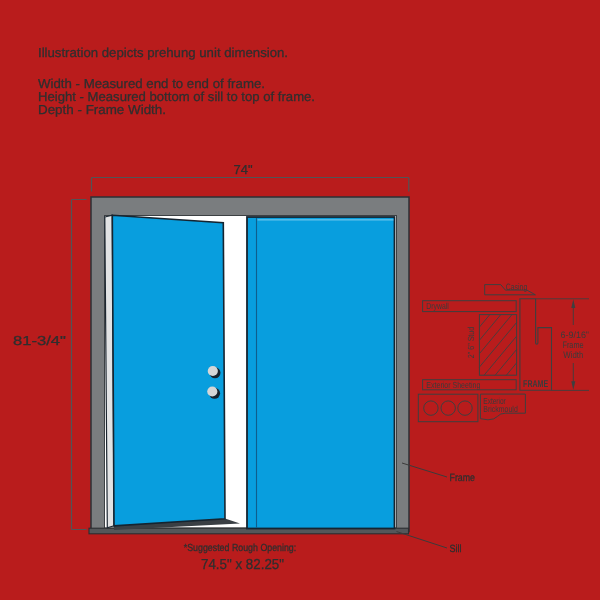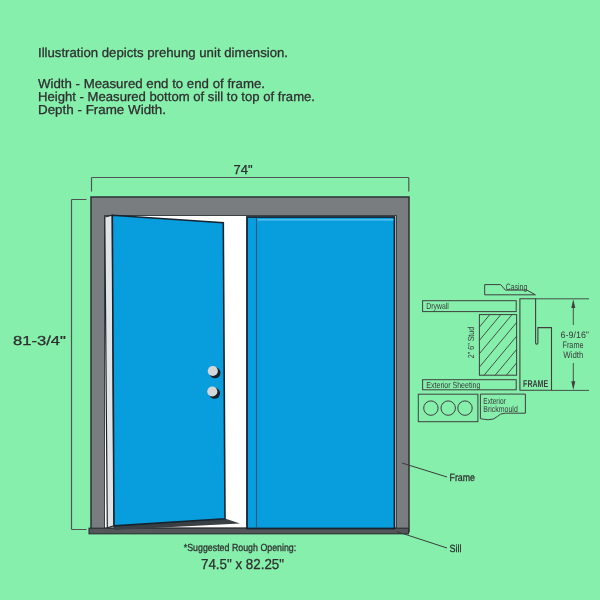--- a/index.html
+++ b/index.html
@@ -1,16 +1,16 @@
 <!DOCTYPE html>
 <html><head>
 <meta charset="utf-8">
 <style>
   html,body{margin:0;padding:0;background:#ffffff;}
-  #page{position:relative;width:600px;height:600px;background:#86efac;overflow:hidden;}
+  #page{position:relative;width:600px;height:600px;background:#b91c1c;overflow:hidden;}
   svg{position:absolute;top:0;left:0;}
   text{font-family:"Liberation Sans",sans-serif;fill:#3b3b3b;text-rendering:geometricPrecision;}
   .m{fill:#2e2e2e;stroke:#2e2e2e;stroke-width:0.28px;paint-order:stroke;}
 </style>
 </head>
 <body>
 <div id="page">
 <svg width="600" height="600" viewBox="0 0 600 600">
 
 <g>

